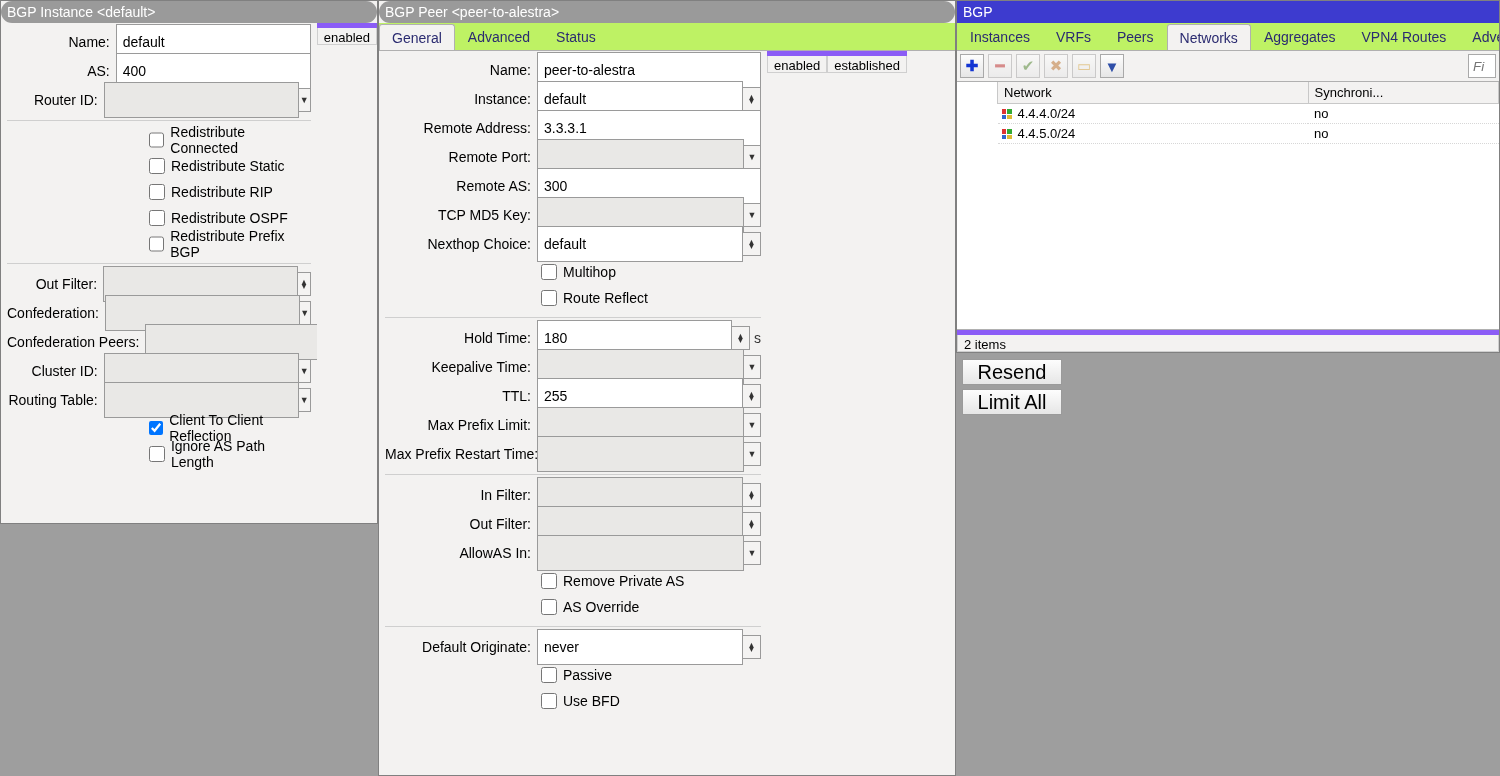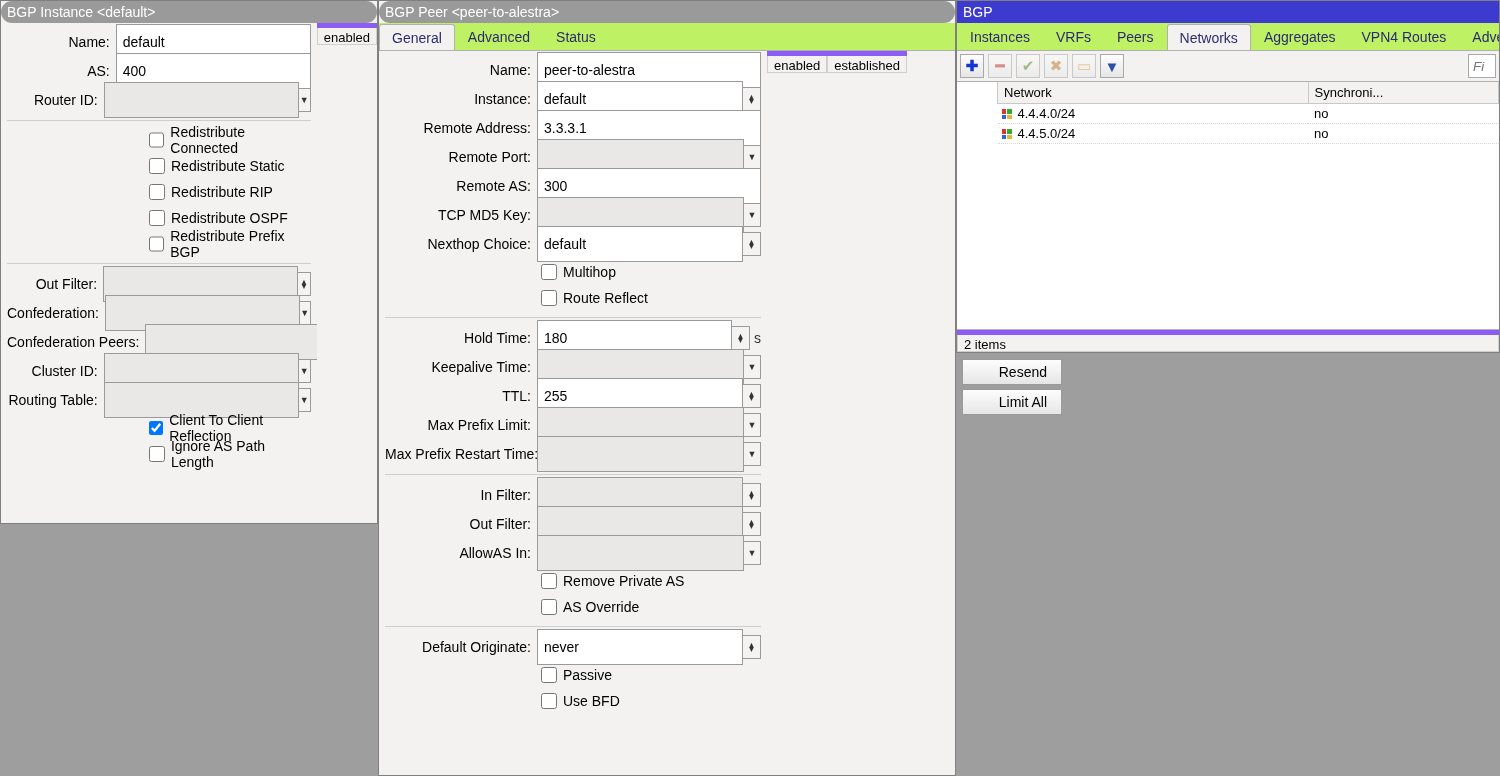--- a/index.html
+++ b/index.html
@@ -48,21 +48,21 @@
   .tbtn .minus{color:#c03939;font-weight:bold;}
   .tbtn .check{color:#5a8b3a;}
   .table{flex:1 1 auto;overflow:auto;background:#fff;border-bottom:1px solid #b0b0b0;padding-left:40px;}
   table{border-collapse:collapse;width:100%;font-size:13px;}
   th{background:#f3f2f1;border:1px solid #c8c8c8;border-top:none;text-align:left;padding:3px 6px;font-weight:normal;}
   td{border-bottom:1px dotted #d7d7d7;padding:2px 6px 2px 20px;position:relative;}
   .ico-net{position:absolute;left:4px;top:5px;width:10px;height:10px;display:grid;grid-template-columns:1fr 1fr;grid-template-rows:1fr 1fr;gap:1px;}
   .ico-net span:nth-child(1){background:#d33;} .ico-net span:nth-child(2){background:#3a3;}
   .ico-net span:nth-child(3){background:#36c;} .ico-net span:nth-child(4){background:#db3;}
   .rbuttons{padding:6px 0 0 6px;}
-  .btn{height:26px;min-width:100px;padding:0 14px;border:1px solid #9a9a9a;background:linear-gradient(#fdfdfd,#e6e6e6);cursor:pointer;font-size:14px;margin-bottom:4px;display:block;text-align:right;}
+  .btn{height:26px;min-width:100px;padding:0 14px;border:1px solid #9a9a9a;background:linear-gradient(#fdfdfd,#e6e6e6);cursor:pointer;font-size:20px;margin-bottom:4px;display:block;}
   .filter-in{margin-left:auto;width:28px;height:24px;border:1px solid #a9a9a9;background:#fff;padding:0 4px;font-style:italic;color:#888;}
   .unit{margin-left:4px;color:#333;}
 </style>
 </head>
 <body>
 
 <div class="app">
 
   <div class="panel panel-left">
     <div class="title-bar title-gray">BGP Instance &lt;default&gt;</div>

